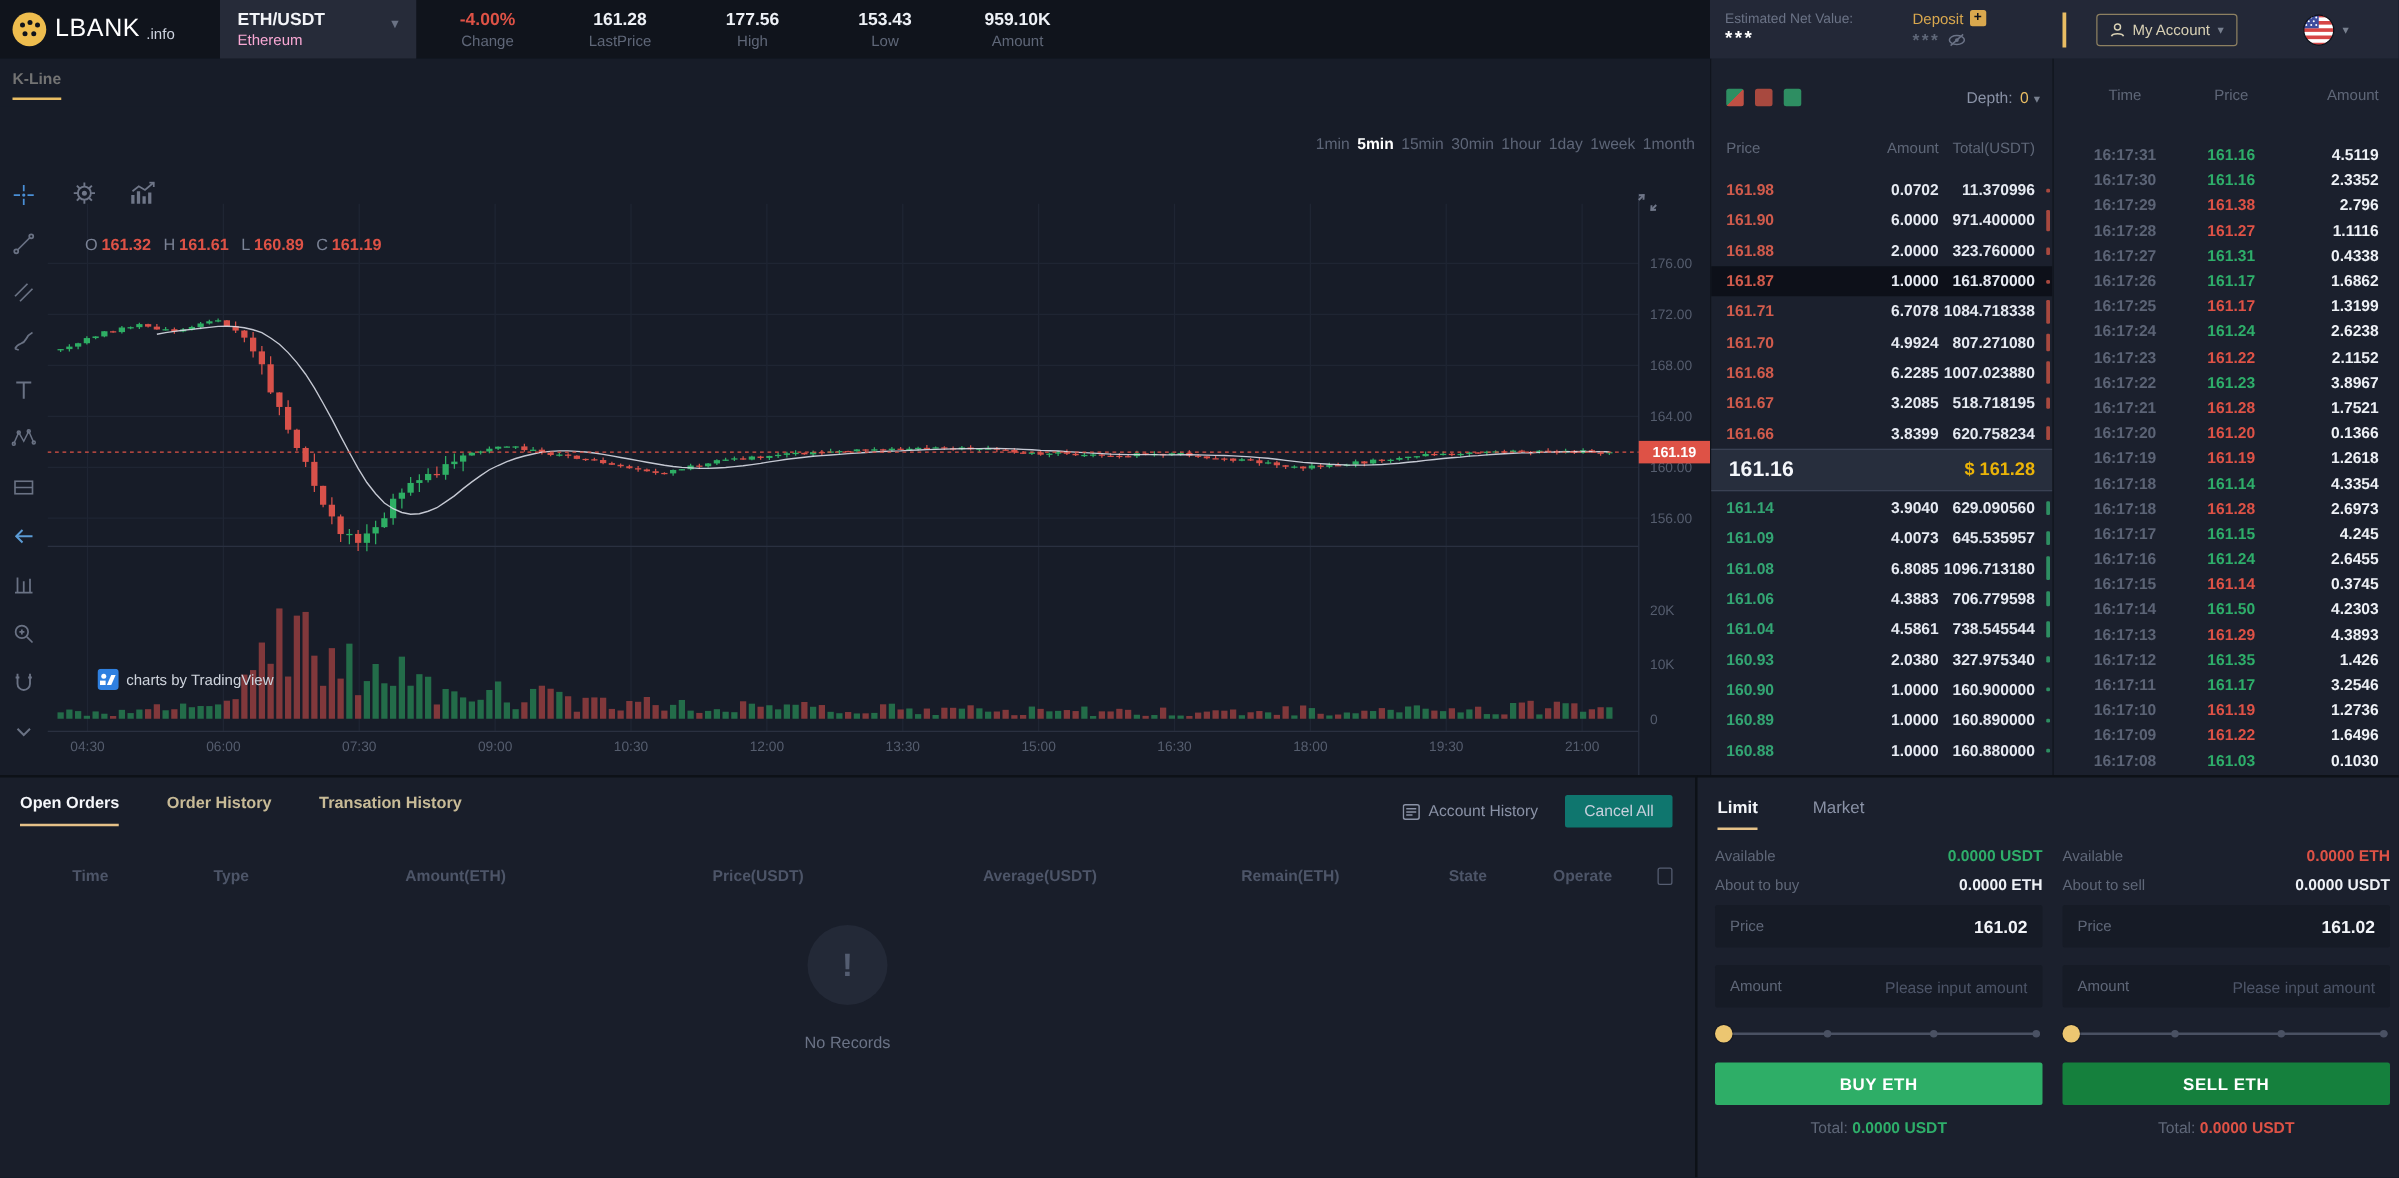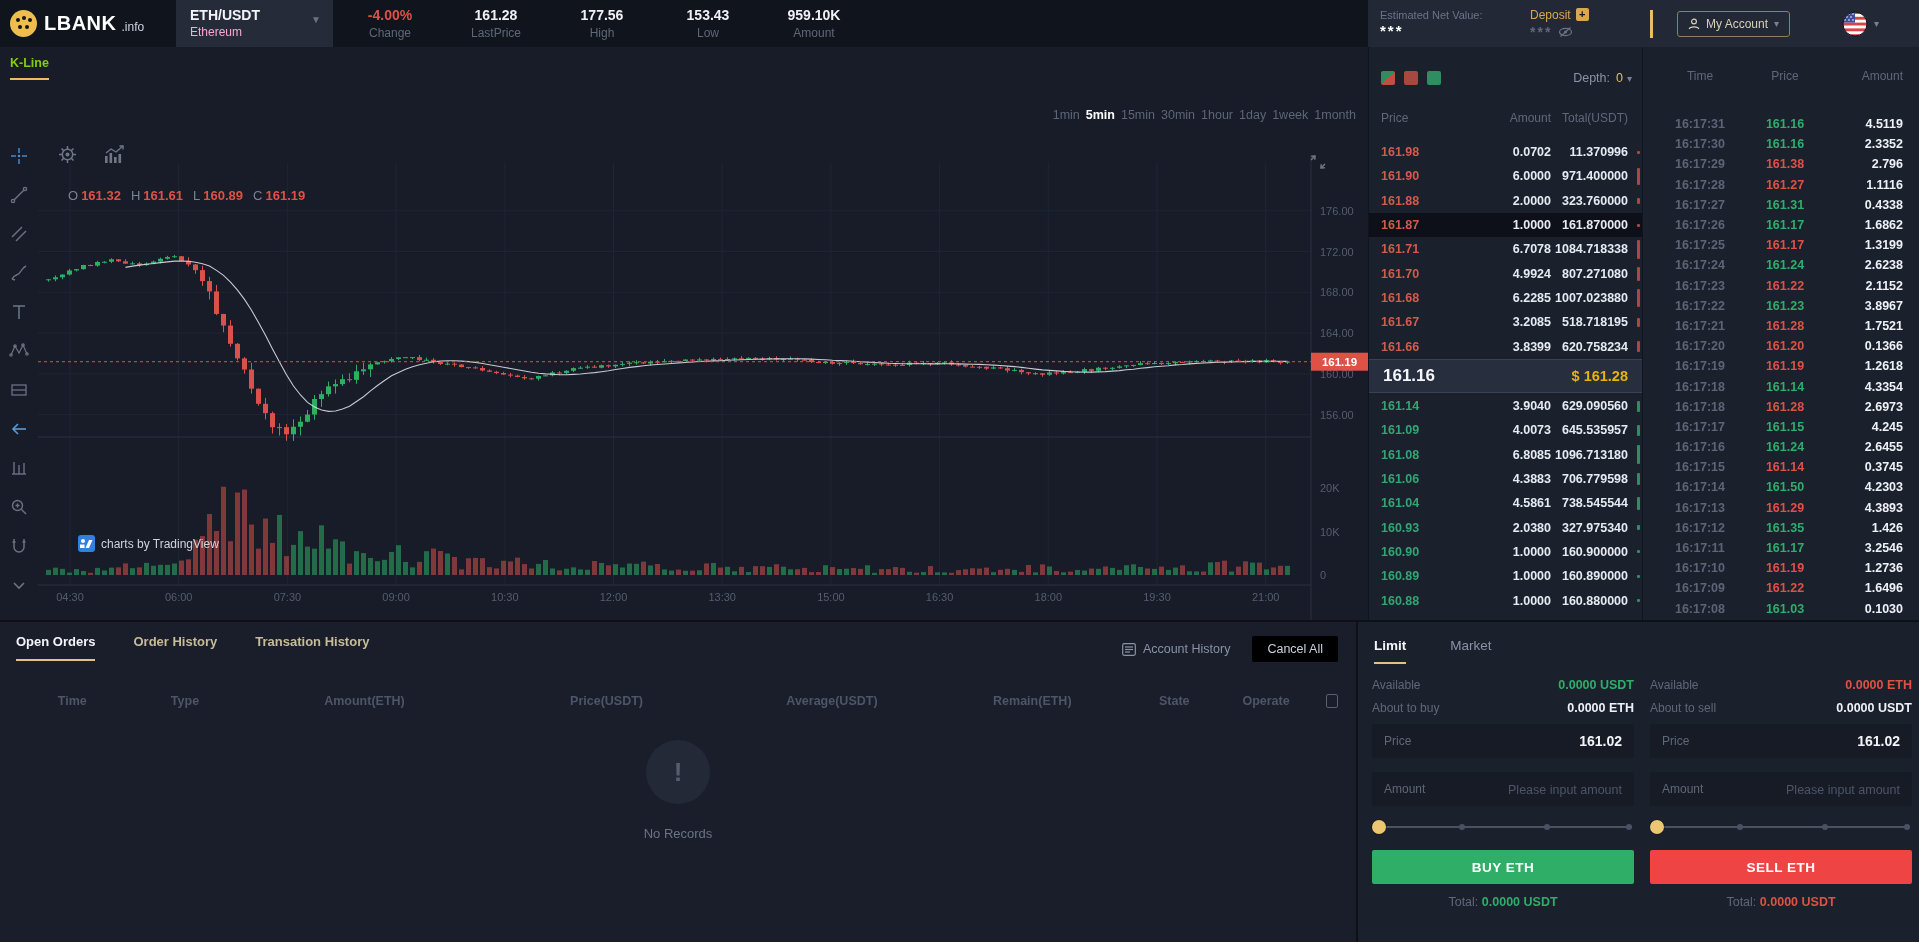--- a/index.html
+++ b/index.html
@@ -5,21 +5,21 @@
   * { margin:0; padding:0; box-sizing:border-box; }
   html,body { width:1919px; height:942px; overflow:hidden; background:#171c28;
     font-family:"Liberation Sans", sans-serif; color:#e8ebf2; }
   .app { position:relative; width:1919px; height:942px; background:#171c28; }
 
   
   .hdr { position:absolute; top:0; left:0; width:1368px; height:47px; background:#10141c; display:flex; align-items:center; }
   .brand { width:176px; display:flex; align-items:center; padding-left:10px; gap:7px; }
   .logo-c { width:27px; height:27px; border-radius:50%; background:#eebd4e; position:relative; flex:0 0 auto; }
   .logo-c i { position:absolute; width:4px; height:4px; border-radius:50%; background:#10141c; }
-  .brand-name { font-size:20px; font-weight:bold; letter-spacing:.5px; color:#fff; }
+  .brand-name { font-size:20px; font-weight:normal; letter-spacing:.5px; color:#fff; }
   .brand-suffix { font-size:12px; color:#cdd3df; margin-left:-2px; align-self:flex-end; padding-bottom:3px; }
   .pair-box { width:157px; height:47px; background:#262b39; padding:7px 10px 0 14px; position:relative; cursor:pointer; }
   .pair-sym { font-size:14px; font-weight:bold; color:#f2f4f8; }
   .pair-name { font-size:12px; color:#f9a8d4; margin-top:2px; }
   .pair-caret { position:absolute; right:12px; top:14px; color:#6a7284; font-size:10px; }
   .hstats { display:flex; margin-left:18px; gap:28px; }
   .hstat { min-width:78px; text-align:center; }
   .hstat .v { font-size:14px; font-weight:bold; color:#eef1f6; }
   .hstat .v.red { color:#de5246; }
   .hstat .l { font-size:12px; color:#5f6778; margin-top:3px; }
@@ -33,21 +33,21 @@
   .depo-plus { width:13px; height:13px; background:#d9a84e; border-radius:2px; color:#10141c; font-size:11px; line-height:12px; text-align:center; font-weight:bold; }
   .depo .bot { display:flex; align-items:center; gap:6px; margin-top:2px; }
   .depo .stars { font-size:14px; font-weight:bold; color:#5f6778; letter-spacing:2px; }
   .vbar { width:3px; height:28px; background:#e9bd63; margin:0 24px 0 10px; }
   .myacct { display:flex; align-items:center; gap:6px; border:1px solid #8d8061; border-radius:3px; color:#d8d0b4; font-size:12px; padding:5px 10px; cursor:pointer; background:transparent; }
   .flag-wrap { display:flex; align-items:center; gap:6px; margin-left:52px; cursor:pointer; }
   .caret { color:#78808f; font-size:10px; }
 
   
   .kline-row { position:absolute; top:47px; left:0; width:1368px; height:38px; background:#171c28; }
-  .kline-tab { position:absolute; left:10px; top:9px; font-size:12.5px; font-weight:bold; color:#84cc16; padding-bottom:8px; border-bottom:2px solid #e9bd63; cursor:pointer; }
+  .kline-tab { position:absolute; left:10px; top:9px; font-size:12.5px; font-weight:bold; color:#737373; padding-bottom:8px; border-bottom:2px solid #e9bd63; cursor:pointer; }
 
   
   .chart-area { position:absolute; top:85px; left:0; width:1368px; height:535px; background:#171c28; }
   .intervals { position:absolute; top:23px; right:12px; display:flex; gap:6px; font-size:12.5px; color:#5d6577; z-index:5; }
   .intervals span { cursor:pointer; }
   .intervals span.on { color:#fff; font-weight:bold; }
   .chart-btns { position:absolute; left:56px; top:58px; display:flex; gap:26px; z-index:5; }
   .legend { position:absolute; left:58px; top:103px; font-size:13px; z-index:5; }
   .legend b { color:#7a8295; font-weight:normal; margin:0 3px 0 10px; }
   .legend span { color:#de5246; font-weight:bold; }
@@ -99,21 +99,21 @@
   .tr-row.up .pr { color:#2eae6a; } .tr-row.down .pr { color:#de5246; }
   .tr-row .am { flex:1; text-align:right; color:#eef1f6; }
 
   
   .orders { position:absolute; top:620px; left:0; width:1356px; height:322px; background:#191e2a; border-top:2px solid #0d1117; }
   .ord-tabs { position:absolute; top:12px; left:16px; display:flex; gap:38px; font-size:13px; font-weight:bold; }
   .ord-tab { color:#c8bb97; cursor:pointer; padding-bottom:10px; }
   .ord-tab.on { color:#f4f6fa; border-bottom:2px solid #e5c188; }
   .ord-actions { position:absolute; top:14px; right:18px; display:flex; align-items:center; gap:22px; }
   .acct-hist { display:flex; align-items:center; gap:7px; font-size:12.5px; color:#8a92a6; cursor:pointer; }
-  .cancel-all { background:#000000; color:#c9d0dd; font-size:12.5px; border:none; border-radius:2px; padding:6px 15px; cursor:pointer; }
+  .cancel-all { background:#0f766e; color:#c9d0dd; font-size:12.5px; border:none; border-radius:2px; padding:6px 15px; cursor:pointer; }
   .ord-head { position:absolute; top:72px; left:0; right:0; display:flex; font-size:12.5px; font-weight:bold; color:#4d5568; padding:0 18px; }
   .oh-c { text-align:center; }
   .ord-check { width:14px; height:14px; border:1px solid #565e72; border-radius:2px; margin-left:14px; cursor:pointer; }
   .no-rec { position:absolute; left:0; right:0; top:118px; text-align:center; }
   .no-rec .circ { width:64px; height:64px; margin:0 auto; border-radius:50%; background:#232937; color:#545d71; font-size:26px; font-weight:bold; line-height:64px; }
   .no-rec .txt { margin-top:22px; font-size:13px; color:#6b7386; }
 
   
   .forms { position:absolute; top:620px; left:1356px; width:603px; height:322px; background:#1b202d; border-top:2px solid #0d1117; border-left:2px solid #0d1117; }
   .f-tabs { position:absolute; top:16px; left:16px; display:flex; gap:44px; font-size:13.5px; }
@@ -127,21 +127,21 @@
   .f-line .val.green { color:#2eae6a; } .f-line .val.red { color:#de5246; }
   .f-input { height:34px; background:#161b26; border-radius:2px; display:flex; align-items:center; padding:0 12px; margin-bottom:14px; }
   .f-input .lab { font-size:12px; color:#5f6778; width:58px; }
   .f-input input { flex:1; background:transparent; border:none; outline:none; text-align:right; color:#f2f4f8; font-size:14px; font-weight:bold; font-family:"Liberation Sans",sans-serif; }
   .f-input input::placeholder { color:#4d5568; font-weight:normal; font-size:12.5px; }
   .slider { position:relative; height:14px; margin:6px 2px 16px 2px; cursor:pointer; }
   .slider .track { position:absolute; top:6px; left:0; right:0; height:2px; background:#4a5163; }
   .slider .dot { position:absolute; top:4px; width:6px; height:6px; border-radius:50%; background:#4a5163; }
   .slider .handle { position:absolute; top:0; left:-2px; width:14px; height:14px; border-radius:50%; background:#ecc671; box-shadow:0 0 0 1px #00000033; }
   .f-btn { width:100%; height:34px; border:none; border-radius:2px; font-size:13.5px; font-weight:bold; color:#fff; cursor:pointer; letter-spacing:.5px; }
-  .f-btn.buy-btn { background:#2eae67; } .f-btn.sell-btn { background:#ef4444; }
+  .f-btn.buy-btn { background:#2eae67; } .f-btn.sell-btn { background:#15803d; }
   .f-total { text-align:center; font-size:12.5px; margin-top:11px; color:#5f6778; }
   .f-total b { font-weight:bold; }
   .f-total b.green { color:#2eae6a; } .f-total b.red { color:#de5246; }
 
   .ico { display:inline-flex; align-items:center; justify-content:center; }
 </style>
 </head>
 <body>
 
 <div class="app">

